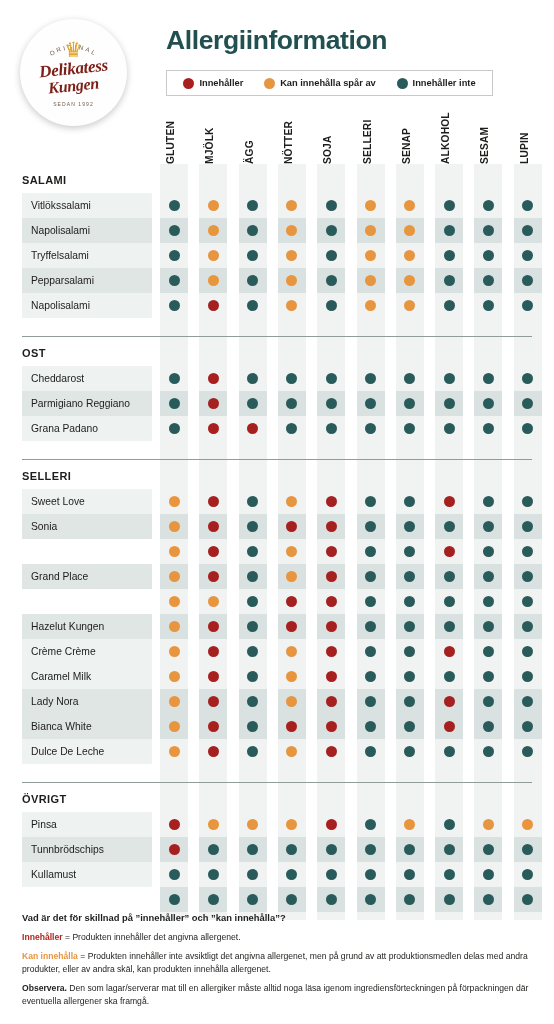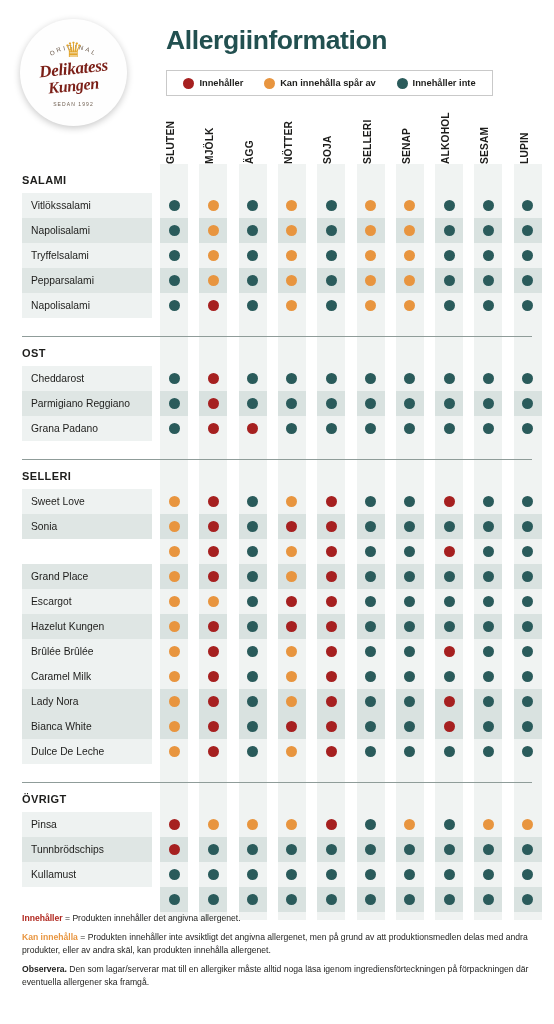--- a/index.html
+++ b/index.html
@@ -579,21 +579,20 @@
             <span class="dot" style="background: rgb(42, 91, 91);"></span>
           </div>
           <div class="cell" style="left: 474.4px;">
             <span class="dot" style="background: rgb(42, 91, 91);"></span>
           </div>
           <div class="cell" style="left: 513.7px;">
             <span class="dot" style="background: rgb(42, 91, 91);"></span>
           </div>
         </div>
         <div class="row norm">
-          <div class="row-label">Escargot</div>
           <div class="cell" style="left: 160px;">
             <span class="dot" style="background: rgb(232, 149, 63);"></span>
           </div>
           <div class="cell" style="left: 199.3px;">
             <span class="dot" style="background: rgb(232, 149, 63);"></span>
           </div>
           <div class="cell" style="left: 238.6px;">
             <span class="dot" style="background: rgb(42, 91, 91);"></span>
           </div>
           <div class="cell" style="left: 277.9px;">
@@ -645,21 +644,21 @@
             <span class="dot" style="background: rgb(42, 91, 91);"></span>
           </div>
           <div class="cell" style="left: 474.4px;">
             <span class="dot" style="background: rgb(42, 91, 91);"></span>
           </div>
           <div class="cell" style="left: 513.7px;">
             <span class="dot" style="background: rgb(42, 91, 91);"></span>
           </div>
         </div>
         <div class="row norm">
-          <div class="row-label">Brûlée Brûlée</div>
+          <div class="row-label">Crème Crème</div>
           <div class="cell" style="left: 160px;">
             <span class="dot" style="background: rgb(232, 149, 63);"></span>
           </div>
           <div class="cell" style="left: 199.3px;">
             <span class="dot" style="background: rgb(166, 32, 32);"></span>
           </div>
           <div class="cell" style="left: 238.6px;">
             <span class="dot" style="background: rgb(42, 91, 91);"></span>
           </div>
           <div class="cell" style="left: 277.9px;">
@@ -951,20 +950,21 @@
           </div>
           <div class="cell" style="left: 513.7px;">
             <span class="dot" style="background: rgb(42, 91, 91);"></span>
           </div>
         </div>
         <div style="height: 8px;"></div>
       </div>
     </div>
 
   <div class="footer">
+    <div class="foot-q">Vad är det för skillnad på ”innehåller” och ”kan innehålla”?</div>
     <div class="foot-p">
       <span class="kw-red">Innehåller</span><span> = Produkten innehåller det angivna allergenet.</span>
     </div>
     <div class="foot-p">
       <span class="kw-orange">Kan innehålla</span><span> = Produkten innehåller inte avsiktligt det angivna allergenet, men på grund av att produktionsmedlen delas med andra produkter, eller av andra skäl, kan produkten innehålla allergenet.</span>
     </div>
     <div class="foot-p">
       <span class="kw-bold">Observera.</span><span> Den som lagar/serverar mat till en allergiker måste alltid noga läsa igenom ingrediensförteckningen på förpackningen där eventuella allergener ska framgå.</span>
     </div>
   </div>

